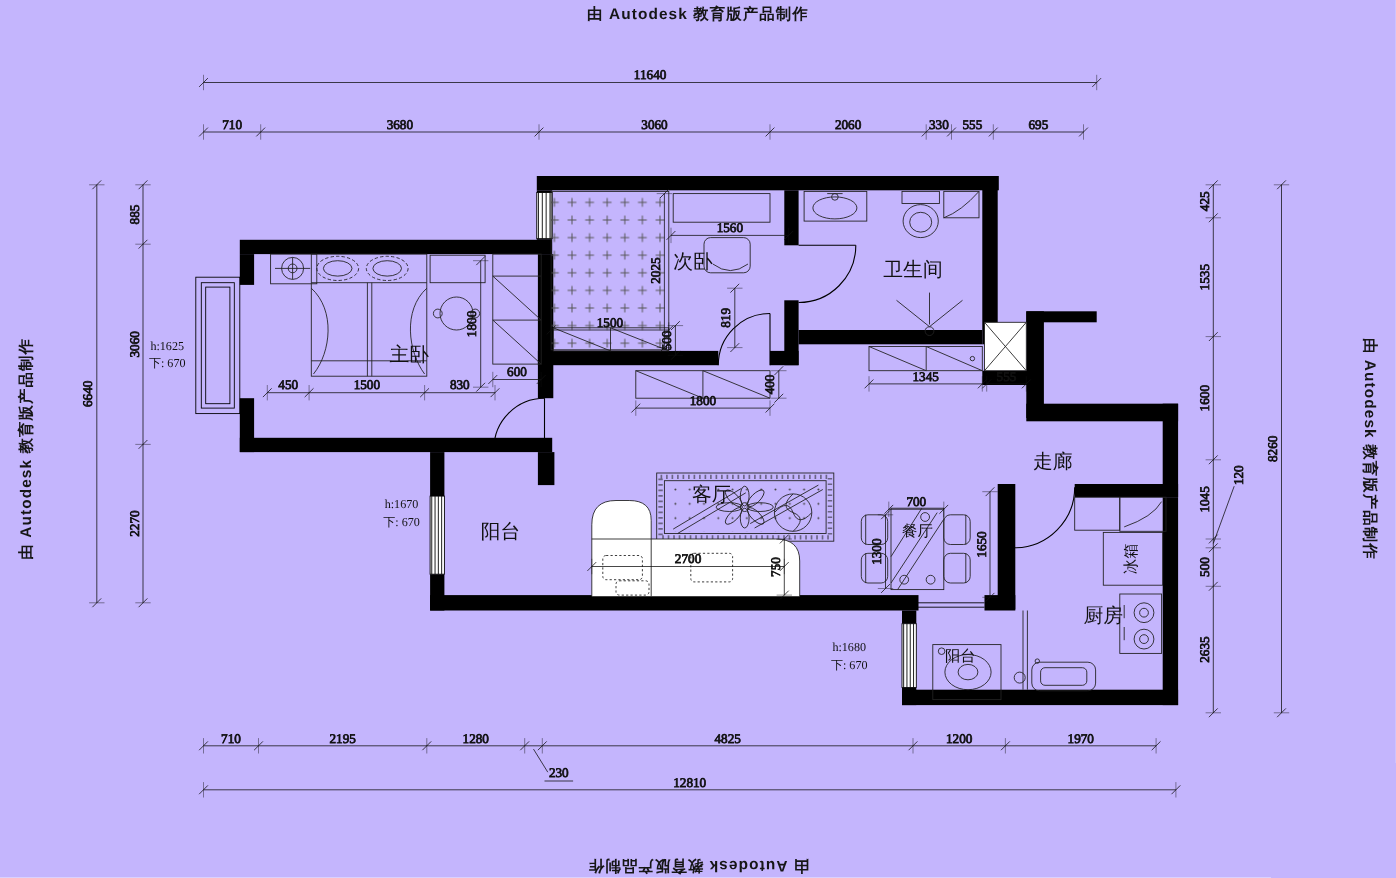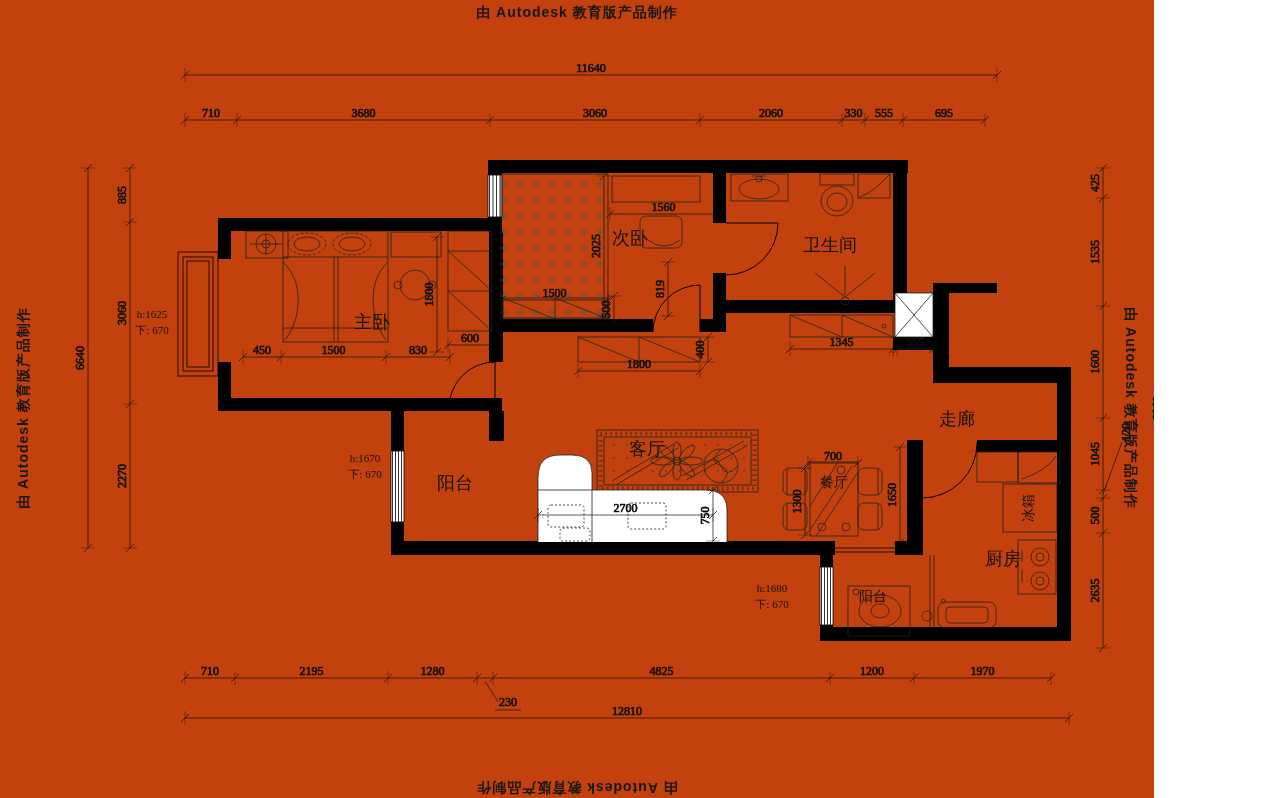--- a/index.html
+++ b/index.html
@@ -1,16 +1,16 @@
 <!DOCTYPE html>
 <html><head>
 <meta charset="utf-8">
 <style>
   html,body{margin:0;padding:0;background:#fff;}
-  #stage{position:relative;width:1154px;height:798px;background:#c2410c;overflow:hidden;
+  #stage{position:relative;width:1269px;height:798px;background:#c4b5fd;overflow:hidden;
          font-family:"Liberation Sans",sans-serif;}
   .wm{position:absolute;font:bold 14px "Liberation Sans",sans-serif;color:#161616;
       white-space:nowrap;letter-spacing:1px;}
   .wm-top{top:4px;left:50%;transform:translateX(-50%);}
   .wm-bottom{bottom:2px;left:50%;transform:translateX(-50%) rotate(180deg);}
   .wm-left{top:50%;left:-86px;width:220px;text-align:center;transform:rotate(-90deg);}
   .wm-right{top:50%;right:-86px;width:220px;text-align:center;transform:rotate(90deg);}
   svg text{user-select:none;}
   .dim{font:12px "Liberation Serif",serif;fill:#111;}
   .note{font:11px "Liberation Serif",serif;fill:#111;}

